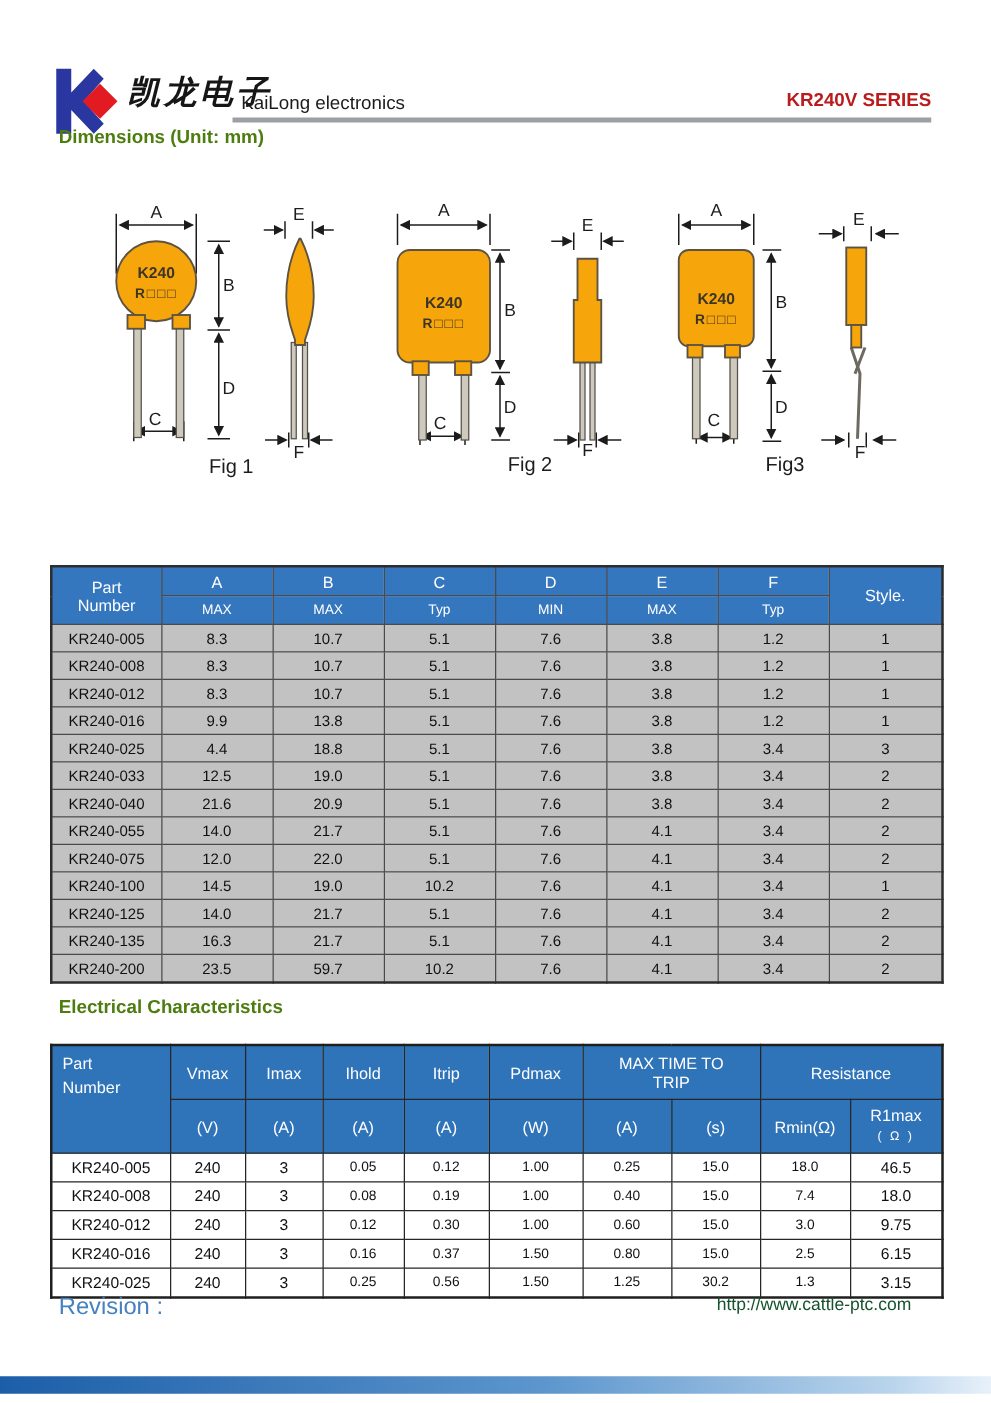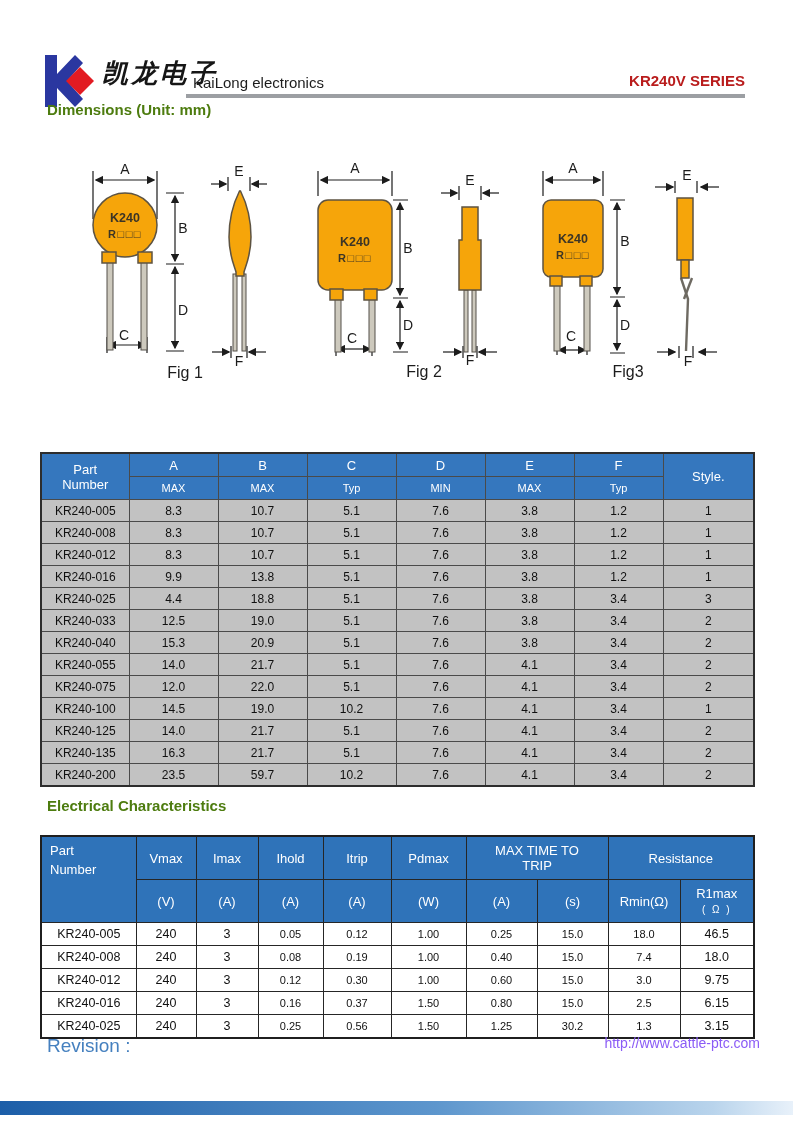--- a/index.html
+++ b/index.html
@@ -43,21 +43,21 @@
   .electbl .pnhead{text-align:left;vertical-align:top;padding:4px 0 0 8px;line-height:19px}
   .electbl .r1{line-height:15px}
   .electbl .r1 .u{font-size:10px;letter-spacing:2px}
   .electbl thead tr:first-child th{height:42px}
   .electbl thead tr:last-child th{height:42px}
   .electbl tbody td{background:#fff;color:#101010;font-size:11px;height:22px}
   .electbl tbody td.pn,.electbl tbody td.big{font-size:12.5px}
 
   
   .revision{position:absolute;left:47px;top:1035px;font-size:19px;color:#4580bf}
-  .url{position:absolute;right:33px;top:1035px;font-size:14px;color:#8b5cf6;text-decoration:none}
+  .url{position:absolute;right:64px;top:1035px;font-size:14px;color:#14532d;text-decoration:none}
   .bottombar{position:absolute;left:0;top:1101px;width:793px;height:14px;
              background:linear-gradient(to right,#1c5ea8,#5d96cd 55%,#b9d4ec 90%,#e8f1fa)}
 </style>
 </head>
 <body>
 
 <div class="page">
 
   <svg class="logo" width="54" height="54" viewBox="0 0 54 54">
     <polygon fill="#2a37a0" points="1,1 13,1 13,20 31,1 39,9 23,27 39,45 31,53 13,34 13,53 1,53"></polygon>
@@ -294,21 +294,21 @@
           <td>19.0</td>
           <td>5.1</td>
           <td>7.6</td>
           <td>3.8</td>
           <td>3.4</td>
           <td>2</td>
         </tr>
 
         <tr>
           <td>KR240-040</td>
-          <td>15.3</td>
+          <td>21.6</td>
           <td>20.9</td>
           <td>5.1</td>
           <td>7.6</td>
           <td>3.8</td>
           <td>3.4</td>
           <td>2</td>
         </tr>
 
         <tr>
           <td>KR240-055</td>

